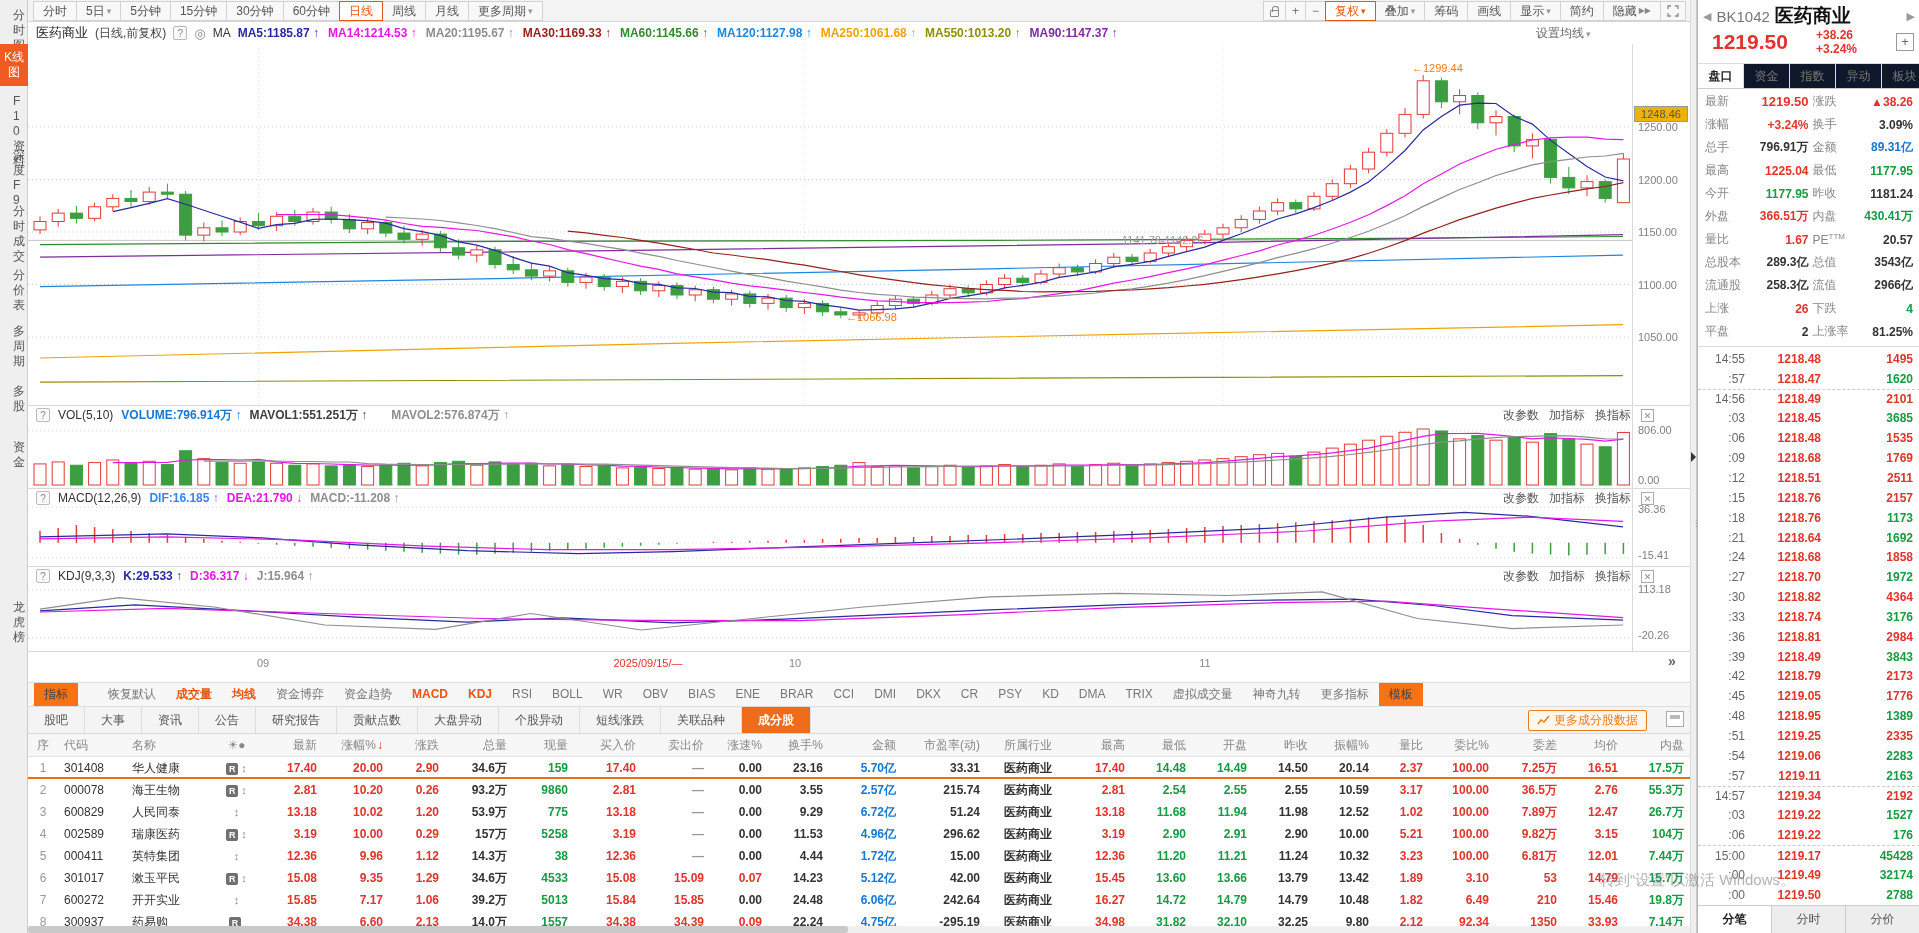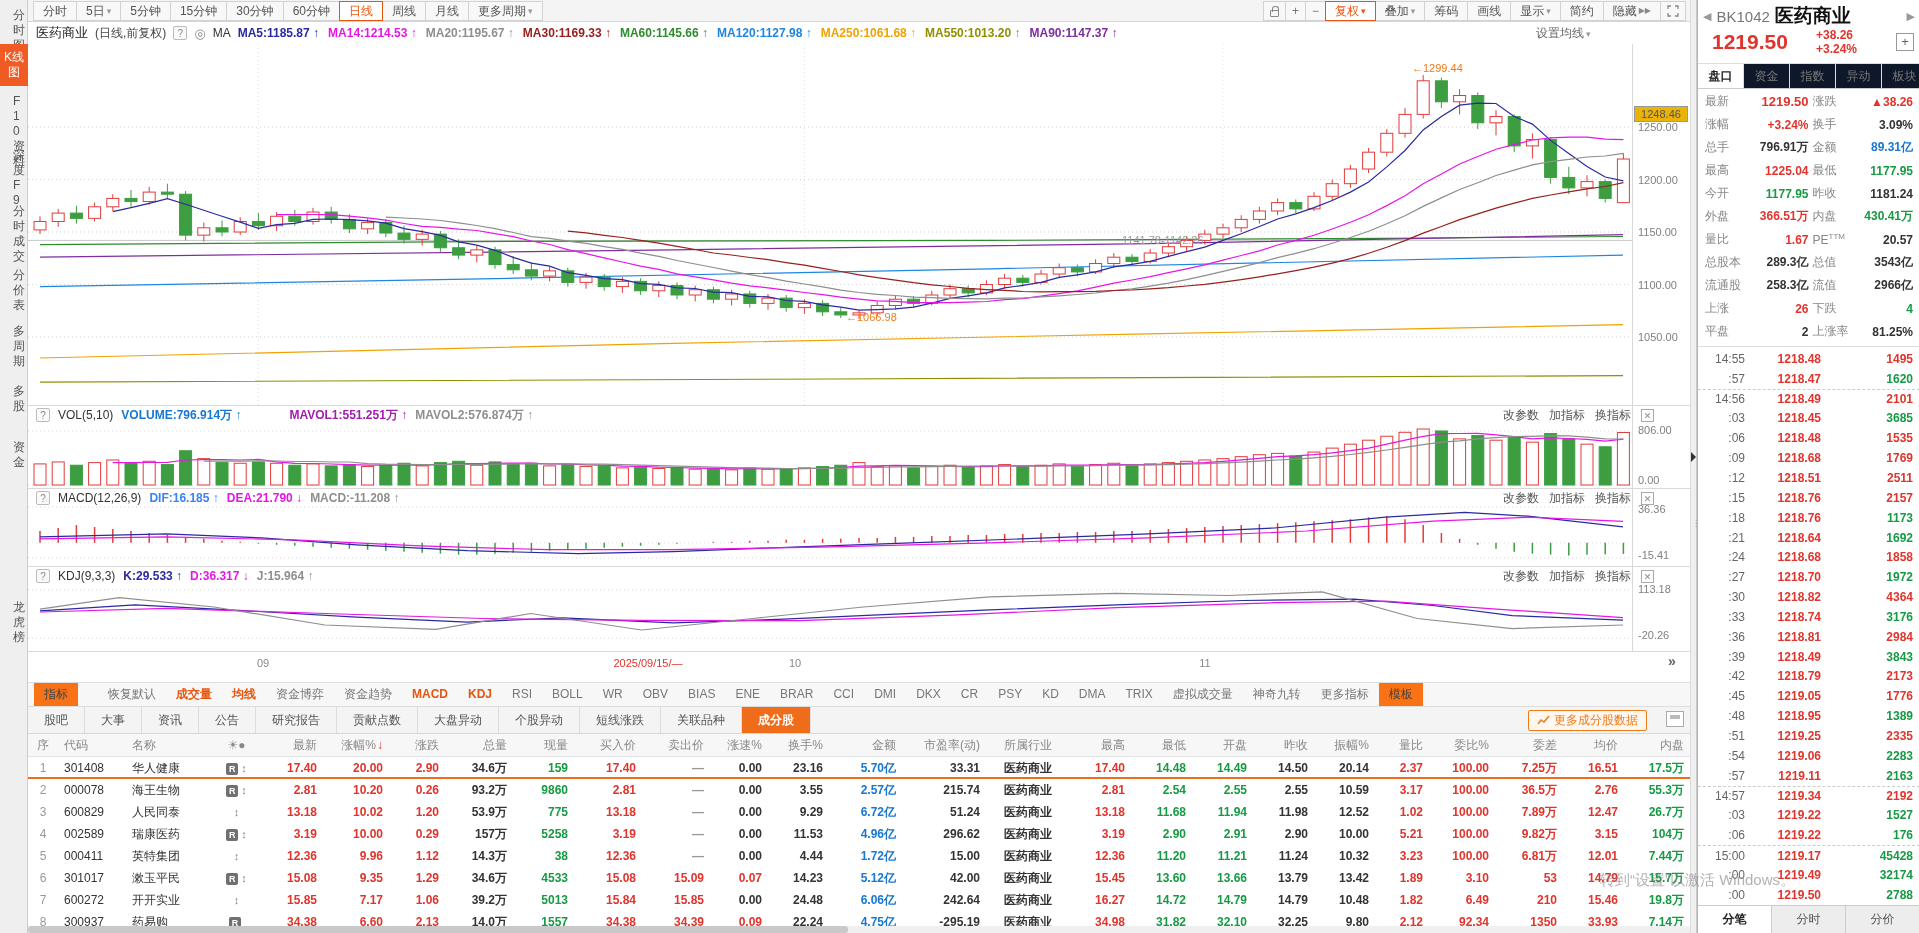--- a/index.html
+++ b/index.html
@@ -661,22 +661,22 @@
     <div class="ax" style="top: 278.5px;">1100.00</div>
     <div class="ax" style="top: 331px;">1050.00</div>
     <div class="price-tag" style="top: 106px;">1248.46</div>
     <div class="annot" style="color: rgb(240, 122, 26); left: 1412px; top: 62px;">←1299.44</div>
     <div class="annot" style="color: rgb(240, 122, 26); left: 846px; top: 311px;">←1066.98</div>
     <div class="annot" style="color: rgb(154, 154, 154); left: 1122px; top: 234px;">1141.78-1142.26</div>
     <div class="phead" style="top: 407px;">
       <span class="qbox">?</span>
       <span class="pname">VOL(5,10)</span>
       <span class="pitem" style="color: rgb(23, 119, 209);">VOLUME:796.914万 ↑</span>
-      <span class="pitem" style="color: #a21caf; margin-left: 40px;">MAVOL1:551.251万 ↑</span>
-      <span class="pitem" style="color: rgb(142, 142, 142);">MAVOL2:576.874万 ↑</span>
+      <span class="pitem" style="color: #404040;">MAVOL1:551.251万 ↑</span>
+      <span class="pitem" style="color: rgb(142, 142, 142); margin-left: 16px;">MAVOL2:576.874万 ↑</span>
       <span class="ctrls">
         <span class="cl">改参数</span>
         <span class="cl">加指标</span>
         <span class="cl">换指标</span>
         <span class="xbox">✕</span>
       </span>
     </div>
     <div class="abs" style="left: 28px; top: 425px; width: 1604px; height: 62px;"><svg width="1604" height="62">
         <line x1="0" y1="6" x2="1604" y2="6" stroke="#d5d5d5" stroke-dasharray="1,3"></line>
         <line x1="0" y1="60" x2="1604" y2="60" stroke="#d5d5d5" stroke-dasharray="1,3"></line>

